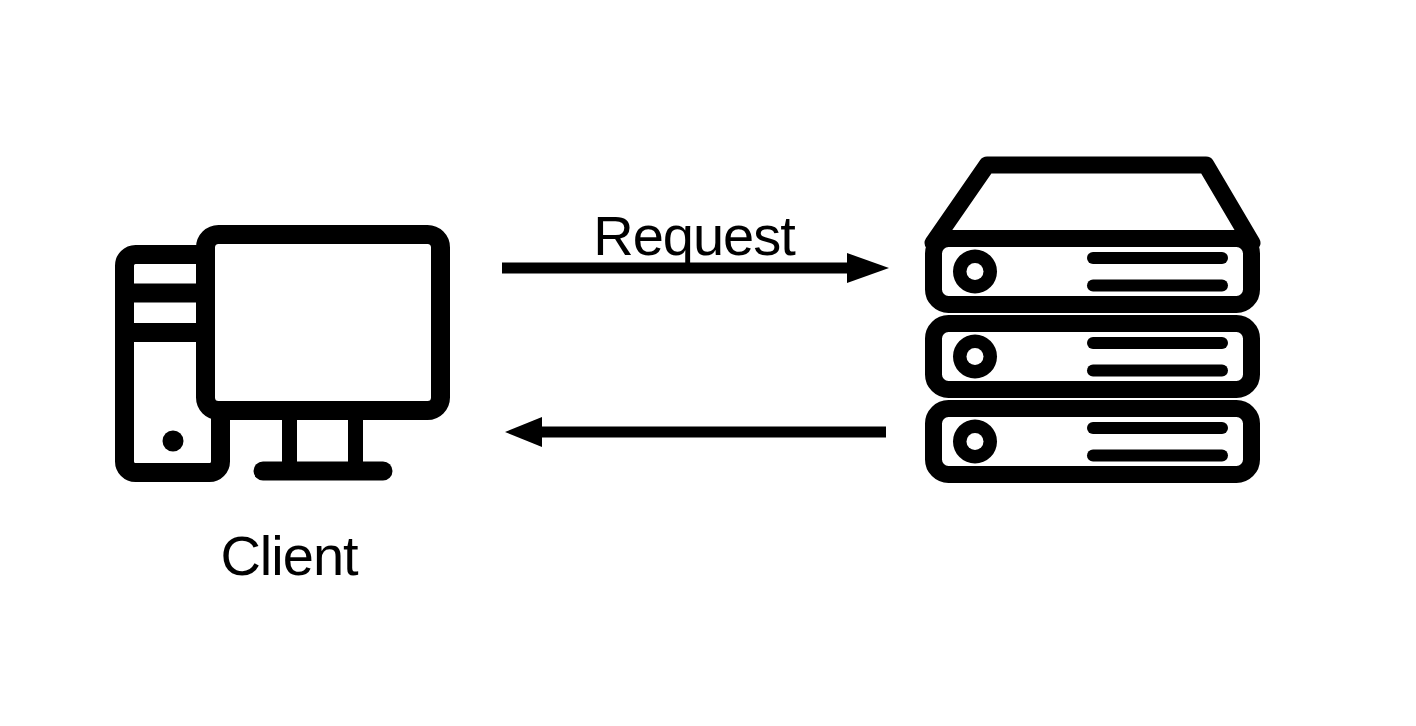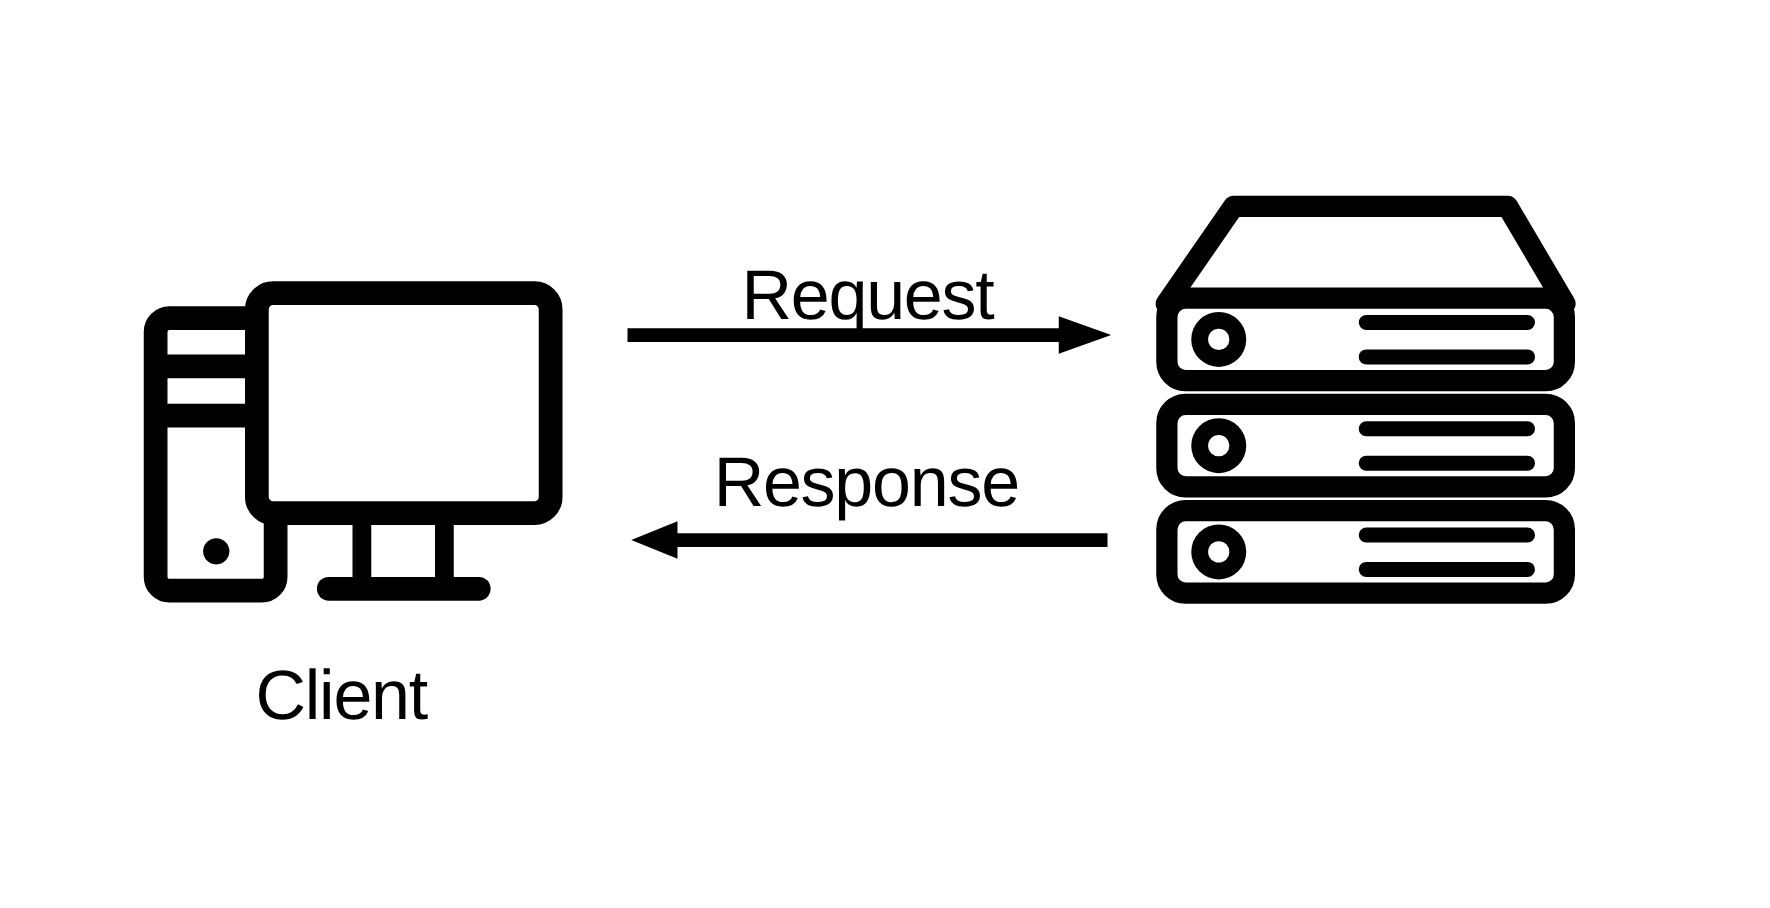--- a/index.html
+++ b/index.html
@@ -82,18 +82,17 @@
     <polygon points="347,3 389,18 347,33" fill="#000000"></polygon>
   </svg>
 
   <svg class="abs" style="left:503px; top:414px;" width="386" height="36" viewBox="0 0 386 36">
     <line x1="32" y1="18" x2="383" y2="18" stroke="#000000" stroke-width="11"></line>
     <polygon points="39,3 2,18 39,33" fill="#000000"></polygon>
   </svg>
 
   <div class="diagram-label" style="left:534px; top:208px;">Request</div>
 
-  <div class="diagram-label" style="left:533px; top:358px;">Response</div>
 
-  <div class="diagram-label" style="left:113px; top:528px;">Client</div>
+  <div class="diagram-label" style="left:129px; top:528px;">Client</div>
 
 
 </div>
 
 </body></html>

